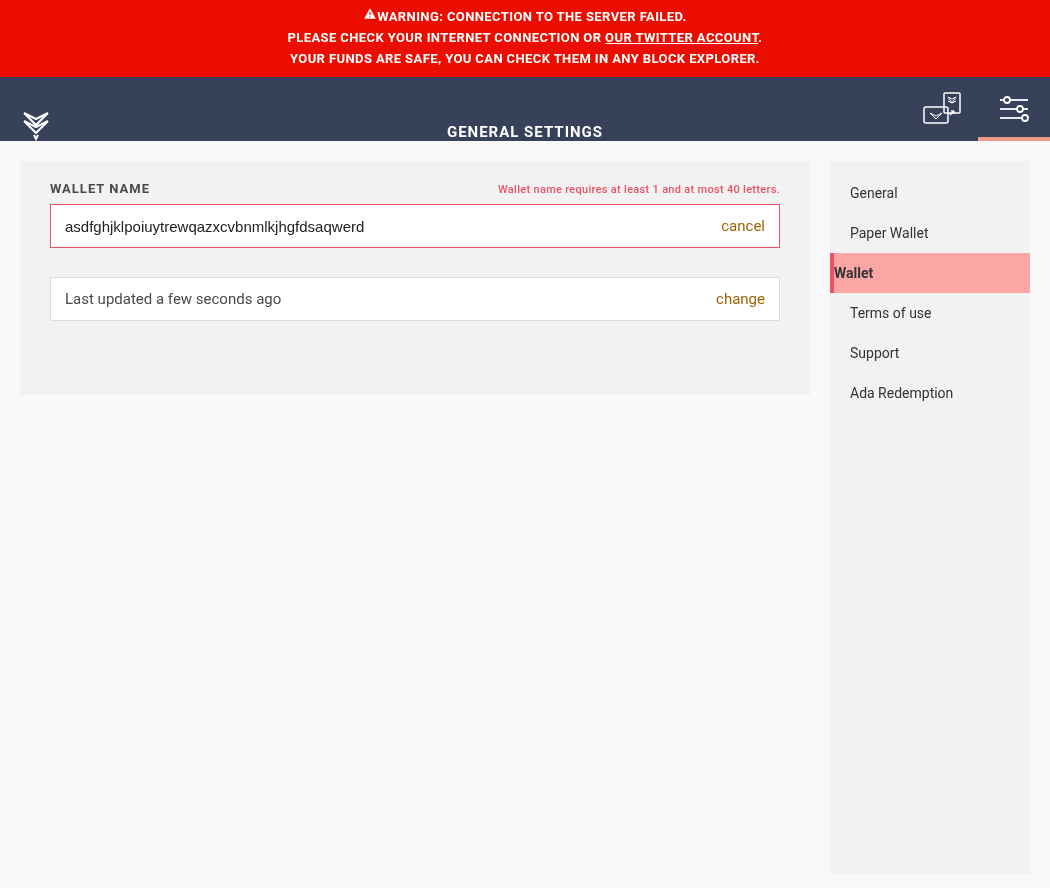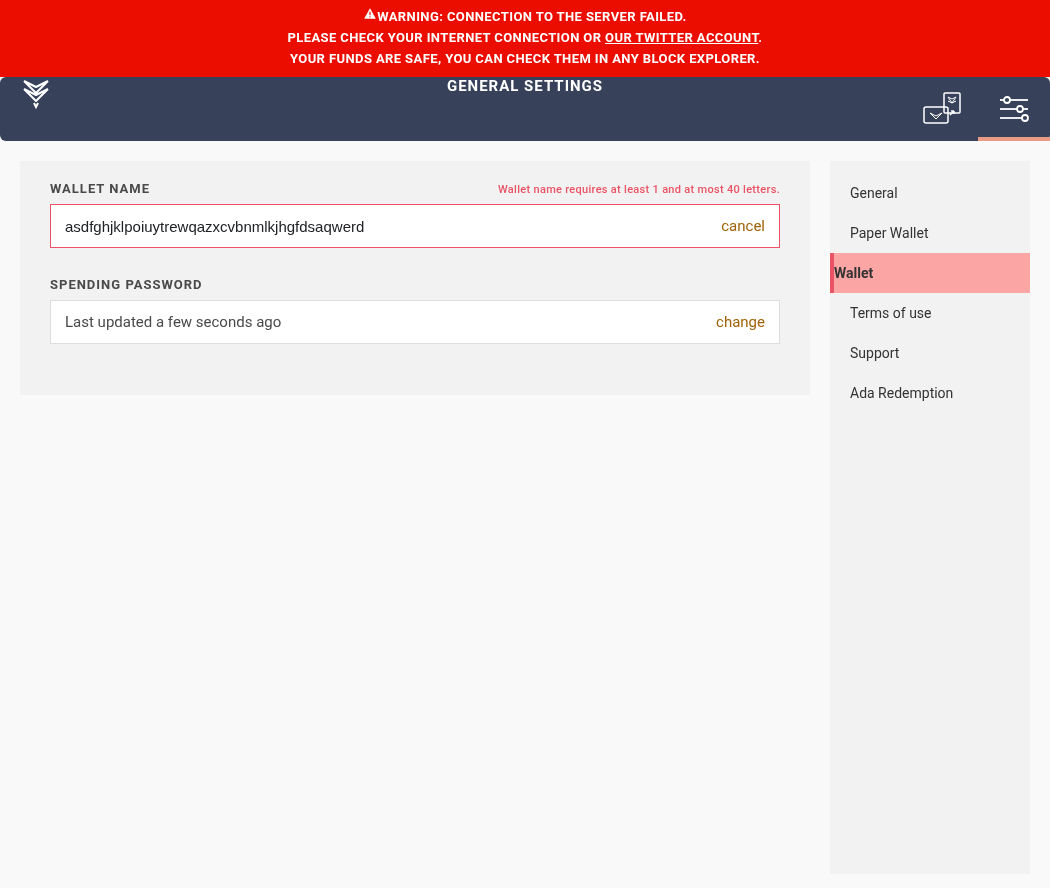--- a/index.html
+++ b/index.html
@@ -14,24 +14,23 @@
     font-size: 13px;
     line-height: 21px;
   }
   .warning-banner .row { display: flex; justify-content: center; align-items: center; }
   .warning-banner svg { width: 14px; height: 14px; }
   .warning-banner a { color: #fff; text-decoration: underline; font-weight: 700; }
   .header {
     background: #37415a;
     height: 64px;
     display: flex;
-    align-items: flex-start;
+    align-items: flex-end;
     justify-content: space-between;
     position: relative;
-    border-radius: 6px;
   }
   .header .logo { width: 72px; display: flex; align-items: center; justify-content: center; }
   .header .title { position: absolute; left: 0; right: 0; text-align: center; font-weight: 700; color: #fff; letter-spacing: 1px; font-size: 15px; }
   .header .right-icons { display: flex; align-items: center; height: 100%; z-index: 1; }
   .header .icon-btn { width: 72px; height: 64px; display: flex; align-items: center; justify-content: center; position: relative; }
   .header .icon-btn.active::after {
     content: ""; position: absolute; left: 0; right: 0; bottom: 0; height: 4px; background: #eb9a86;
   }
   .body {
     display: flex;
@@ -143,23 +142,20 @@
   <div class="main-panel">
     <div class="field-label-row">
       <span class="field-label">WALLET NAME</span>
       <span class="field-error">Wallet name requires at least 1 and at most 40 letters.</span>
     </div>
     <div class="input-wrap error">
       <input type="text" value="asdfghjklpoiuytrewqazxcvbnmlkjhgfdsaqwerd" style="">
       <span class="action">cancel</span>
     </div>
 
-    <div class="field-label-row">
-      <span class="field-label">SPENDING PASSWORD</span>
-    </div>
     <div class="input-wrap">
       <span class="status-text">Last updated a few seconds ago</span>
       <span class="action">change</span>
     </div>
   </div>
 
   <div class="sidebar">
     <div class="sidebar-item">
         <span>General</span>
       </div>

